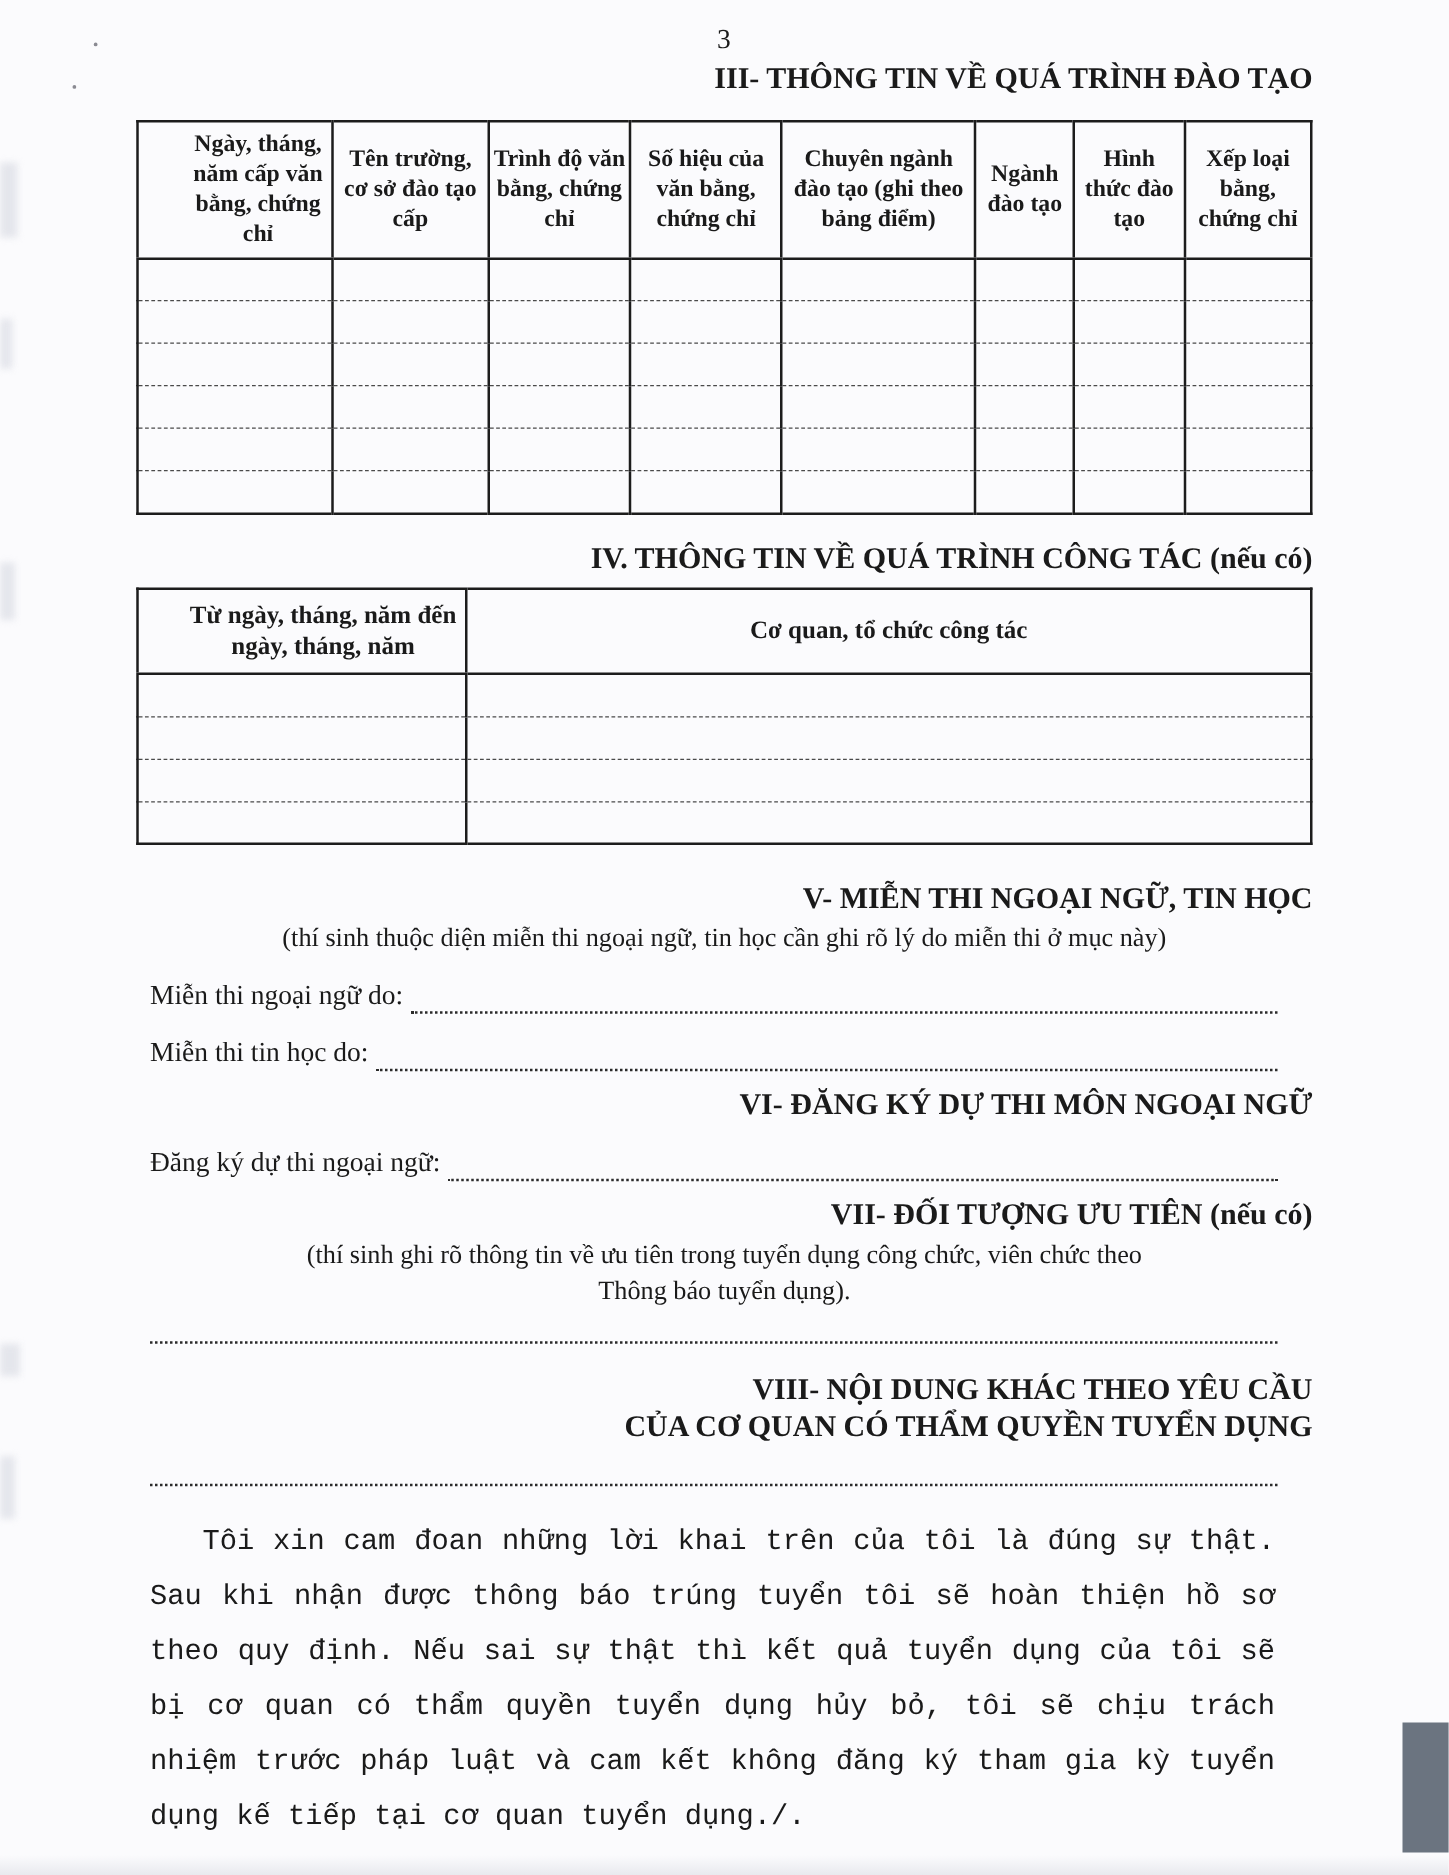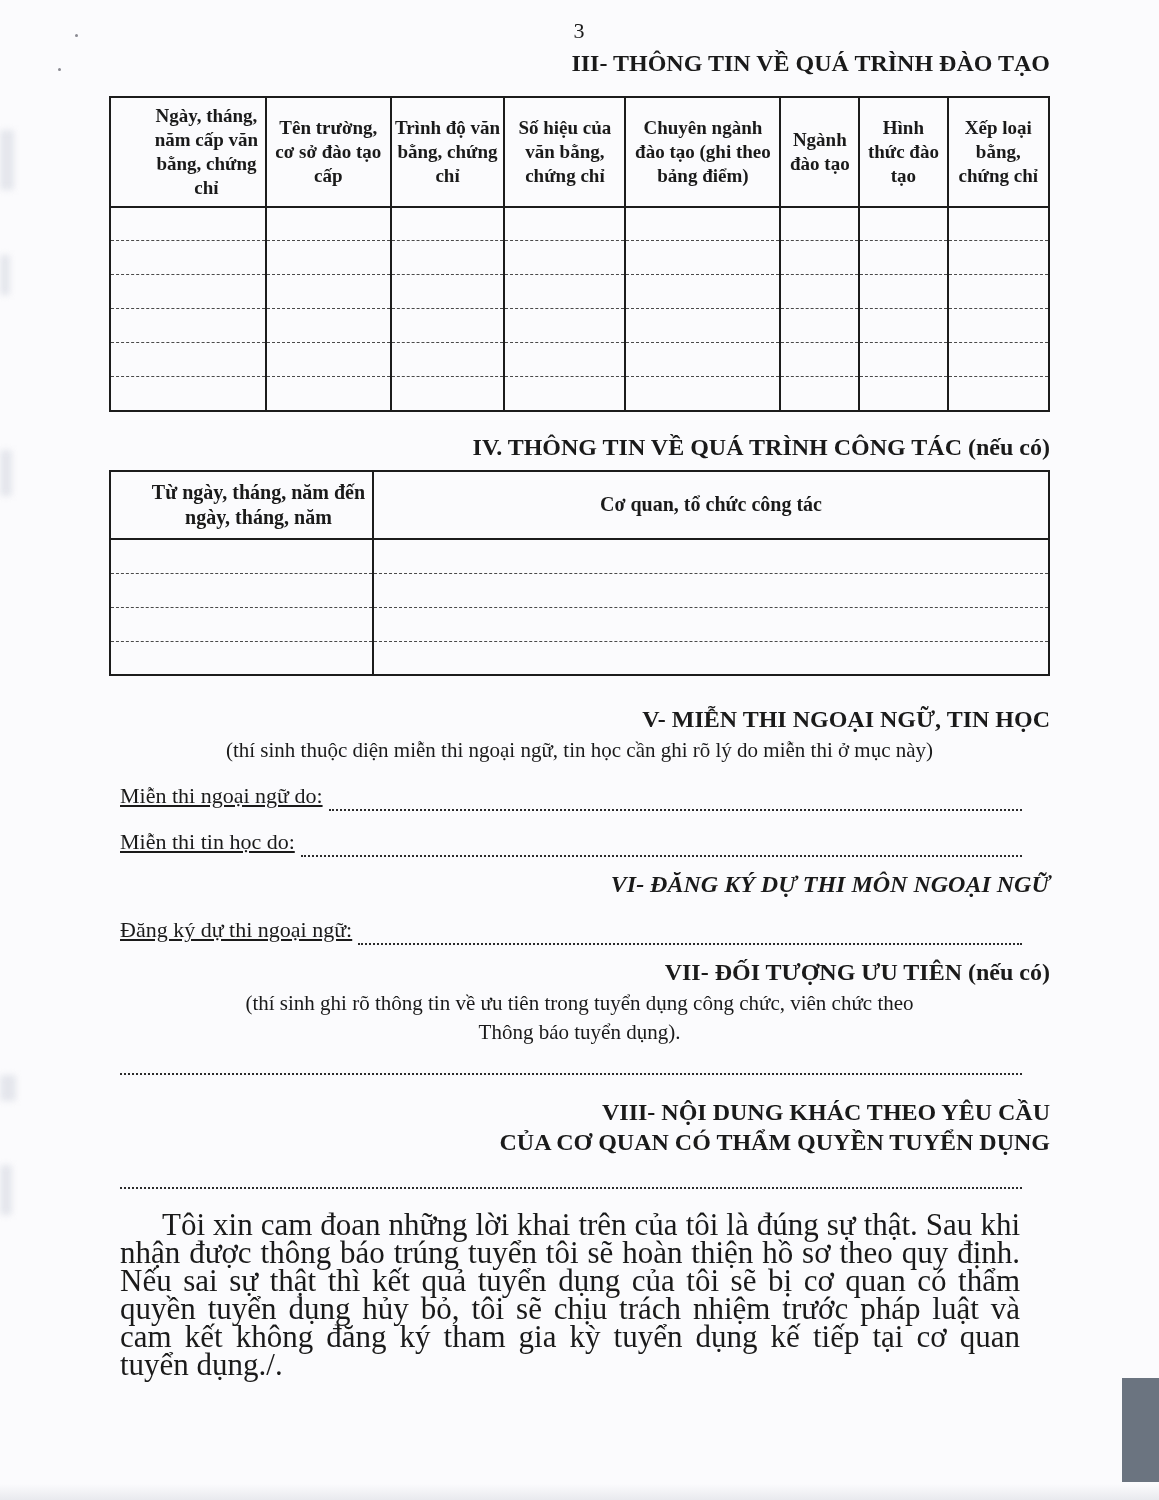--- a/index.html
+++ b/index.html
@@ -16,21 +16,21 @@
 
   .page-number { text-align: center; font-size: 22px; letter-spacing: 1px; }
 
   h2.sec-title {
     text-align: right; font-size: 24px; font-weight: bold; line-height: 30px;
   }
   .t3-title { margin-top: 4px; }
   .t4-title { margin-top: 20px; }
   .t5-title, .t6-title, .t7-title { font-size: 23px; }
   .t5-title { margin-top: 28px; }
-  .t6-title { margin-top: 12px; font-style: italic; }
+  .t6-title { margin-top: 12px; }
   .t7-title { margin-top: 12px; }
   .t8-title { font-size: 23px; margin-top: 22px; line-height: 31px; }
 
   .note {
     text-align: center; font-size: 21px; line-height: 29px;
     margin-top: 2px;
   }
 
   table { border-collapse: collapse; width: 100%; table-layout: fixed; }
   table.form-table { border: 2px solid #1c1c1c; background: transparent; }
@@ -45,35 +45,35 @@
   .form-table th:first-child, .form-table td:first-child { border-left: none; padding-left: 40px; }
   .form-table tbody tr { height: 34px; }
   .edu-table { margin-top: 18px; }
   .work-table { margin-top: 8px; }
   .work-table th { font-size: 20px; padding: 8px 6px; }
 
   .field-line {
     display: flex; align-items: flex-end;
     font-size: 22px; line-height: 30px;
     margin: 16px 28px 0 11px;
-    text-decoration: underline;
   }
   .field-line .label { white-space: nowrap; padding-right: 6px; }
   .dotted-fill { flex: 1; border-bottom: 2px dotted #2b2b2b; height: 24px; }
   .dotted-rule {
     border-bottom: 2px dotted #2b2b2b; height: 2px;
     margin: 0 28px 0 11px;
   }
   .rule-7 { margin-top: 26px; }
   .rule-8 { margin-top: 30px; }
 
   .declaration {
-    font-size: 31px; line-height: 28px; text-align: justify;
+    font-size: 23px; line-height: 44px; text-align: justify;
     text-indent: 42px;
     margin: 22px 30px 0 11px;
+    font-family: Liberation Mono, monospace;
   }
 
   .signature-block {
     width: 470px; margin-left: 446px; margin-top: 6px; text-align: center;
   }
   .sig-title { font-size: 23px; font-weight: bold; line-height: 30px; }
   .sig-note { font-size: 22px; font-style: italic; line-height: 32px; }
 
   
   .scanner-edge {

